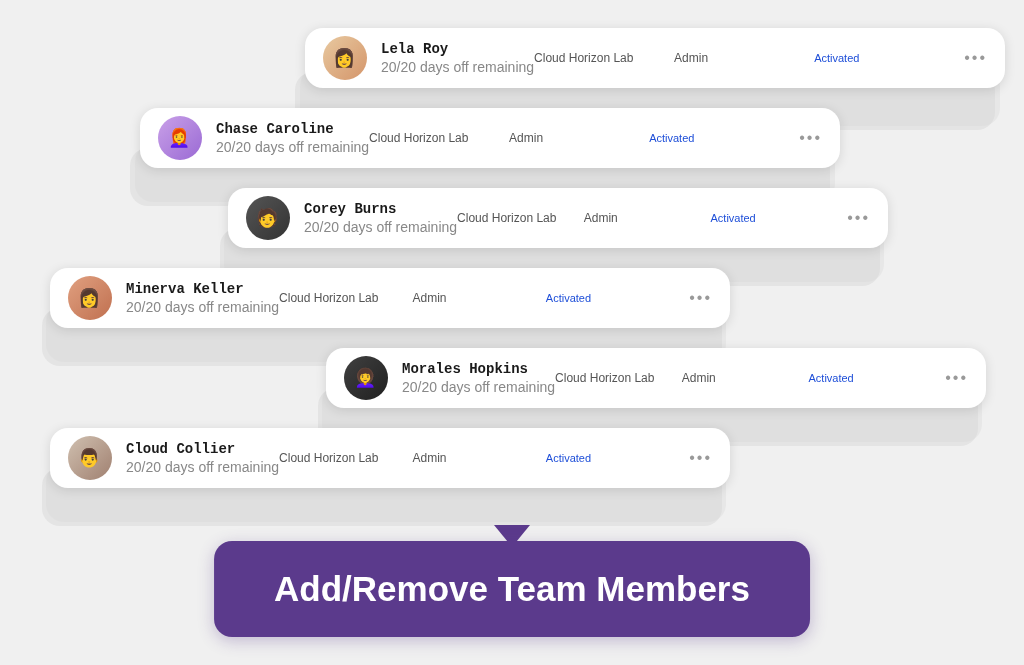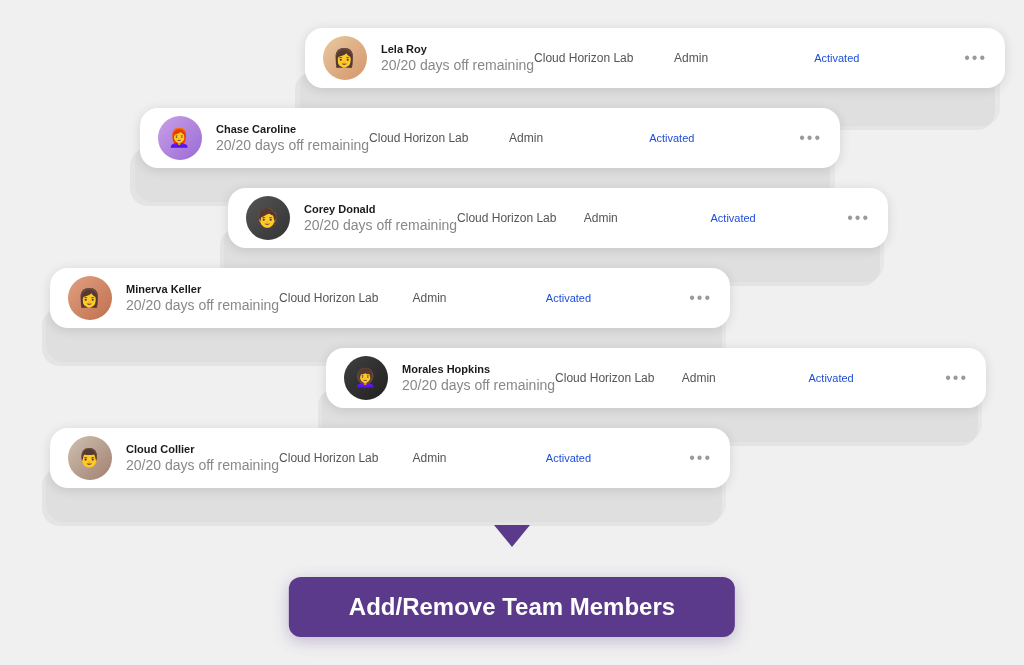--- a/index.html
+++ b/index.html
@@ -47,23 +47,24 @@
       justify-content: center;
       font-size: 18px;
     }
 
     .user-info {
       min-width: 140px;
       flex-shrink: 0;
     }
 
     .user-name {
-      font-size: 11px;
+      font-size: 14px;
       font-weight: 600;
       color: #1a1a1a;
+      font-family: Liberation Mono, monospace;
     }
 
     .user-days {
       font-size: 14px;
       color: #888;
       margin-top: 2px;
     }
 
     .card-col {
       flex: 1;
@@ -117,23 +118,23 @@
     .card-6 { left: 50px; top: 428px; width: 680px; height: 60px; }
 
     
     .cta-button {
       position: absolute;
       bottom: 28px;
       left: 50%;
       transform: translateX(-50%);
       background: #5b3a8c;
       color: #fff;
-      border-radius: 12px;
-      padding: 16px 60px;
-      font-size: 24px;
+      border-radius: 18px;
+      padding: 28px 60px;
+      font-size: 35px;
       font-weight: 600;
       white-space: nowrap;
       cursor: pointer;
       text-align: center;
       box-shadow: 0 4px 16px rgba(91,58,140,0.3);
     }
 
     
     .cta-arrow {
       position: absolute;
@@ -186,21 +187,21 @@
     <div class="card-col">Admin</div>
     <div class="card-col activated">Activated</div>
     <div class="more-btn">•••</div>
   </div>
 
   <div class="card-shadow card-shadow-3b"></div>
   <div class="card-shadow card-shadow-3a"></div>
   <div class="card card-3">
     <div class="avatar av-corey">🧑</div>
     <div class="user-info">
-      <div class="user-name">Corey Donald</div>
+      <div class="user-name">Corey Burns</div>
       <div class="user-days">20/20 days off remaining</div>
     </div>
     <div class="card-col">Cloud Horizon Lab</div>
     <div class="card-col">Admin</div>
     <div class="card-col activated">Activated</div>
     <div class="more-btn">•••</div>
   </div>
 
   <div class="card-shadow card-shadow-4b"></div>
   <div class="card-shadow card-shadow-4a"></div>

